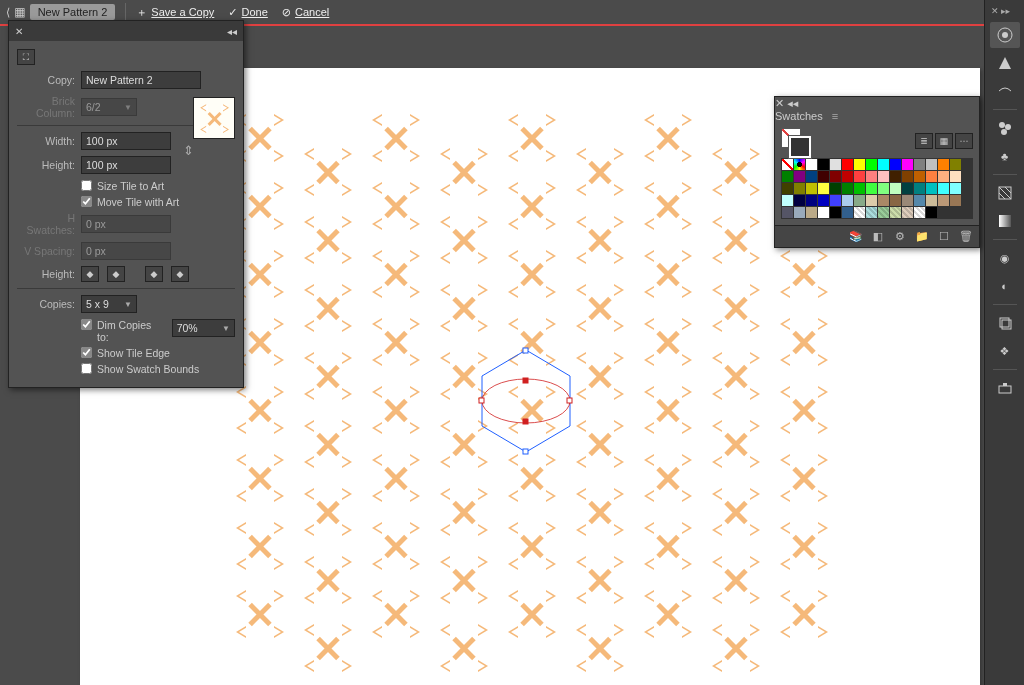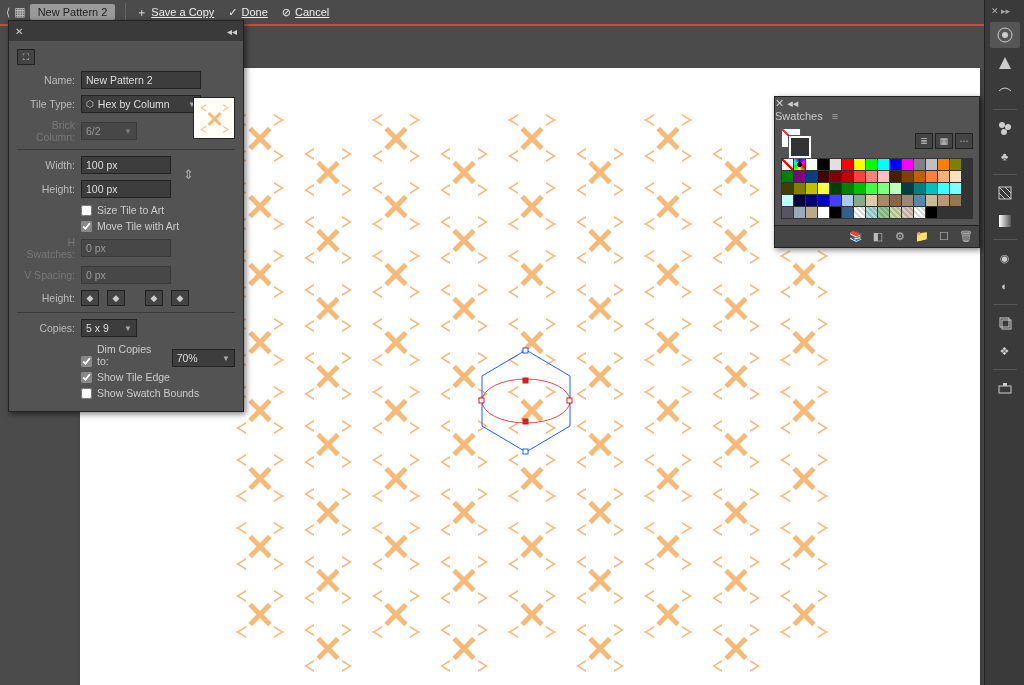--- a/index.html
+++ b/index.html
@@ -41,21 +41,21 @@
 .panel .p-head { height: 20px; background: #3a3a3a; display: flex; align-items: center; padding: 0 6px; justify-content: space-between;}
 .panel .p-close { font-size: 10px; cursor:pointer; }
 .panel .p-titlebar { height: 22px; background:#3a3a3a; display:flex; align-items:flex-end; padding-left:4px; border-bottom:1px solid #222; }
 .panel .p-body { padding: 8px; }
 .p-row { display:flex; align-items:center; margin-bottom:6px; gap:6px; }
 .p-row label.lbl { width: 58px; text-align:right; color:#bbb; font-size:10.5px;}
 .p-row label.lbl.dis { color:#777; }
 .p-input { background:#3d3d3d; border:1px solid #222; height:18px; padding:0 4px; color:#ddd; font-size:10.5px; flex:1; min-width:0;}
 .p-select { background:#3d3d3d; border:1px solid #222; height:18px; padding:0 4px; color:#ddd; font-size:10.5px; display:flex; align-items:center; justify-content:space-between; cursor:pointer;}
 .p-select .caret { font-size: 8px; color:#aaa; }
-.cb-row { display:flex; align-items:flex-end; gap:5px; margin-left:64px; margin-bottom:4px; font-size:10.5px; color:#ccc;}
+.cb-row { display:flex; align-items:flex-start; gap:5px; margin-left:64px; margin-bottom:4px; font-size:10.5px; color:#ccc;}
 .cb-row input { accent-color:#888; width:11px; height:11px;}
 .divider { height:1px; background:#3a3a3a; margin:6px 0; }
 .ov-btn { width:18px; height:16px; background:#444; border:1px solid #222; display:inline-flex; align-items:center; justify-content:center; font-size:9px; color:#ccc; cursor:pointer; margin-right:2px;}
 .preview-box { position:absolute; right:8px; top:56px; width:42px; height:42px; background:#fffef7; border:1px solid #222; }
 
 
 .swatches { position:absolute; width:206px; background:#535353; border:1px solid #222; box-shadow:2px 2px 6px rgba(0,0,0,.5);}
 .swatches .s-body { padding:6px; }
 .sw-top { display:flex; justify-content:space-between; align-items:center; margin-bottom:4px;}
 .sw-fillstroke { width:26px; height:26px; position:relative; }
@@ -625,32 +625,22 @@
 <div class="panel" style="left:8px; top:20px;">
   <div class="p-head">
     <span class="p-close">✕</span>
     <span class="p-close">◂◂</span>
   </div>
   <div class="p-body" style="position:relative;">
     <div class="p-row">
       <span style="width:18px;height:16px;border:1px solid #222;background:#444;display:flex;align-items:center;justify-content:center;font-size:9px;">⛶</span>
     </div>
     <div class="p-row">
-      <label class="lbl">Name:</label>
+      <label class="lbl">Copy:</label>
       <input class="p-input" style="width: 120px; flex: 0 0 auto;" value="New Pattern 2">
-    </div>
-    <div class="p-row">
-      <label class="lbl">Tile Type:</label>
-      <div class="p-select" style="width:120px;">
-        <span style="display:flex;align-items:center;gap:4px;">
-            <span style="font-size:9px;">⬡</span>
-            <span>Hex by Column</span>
-          </span>
-        <span class="caret">▼</span>
-      </div>
     </div>
     <div class="p-row">
       <label class="lbl dis">Brick Column:</label>
       <div class="p-select" style="width:56px;opacity:.5;">
         <span>6/2</span>
         <span class="caret">▼</span>
       </div>
     </div>
     <div class="preview-box">
       <div style="position:relative;width:100%;height:100%;transform:scale(.6);transform-origin:center;">

